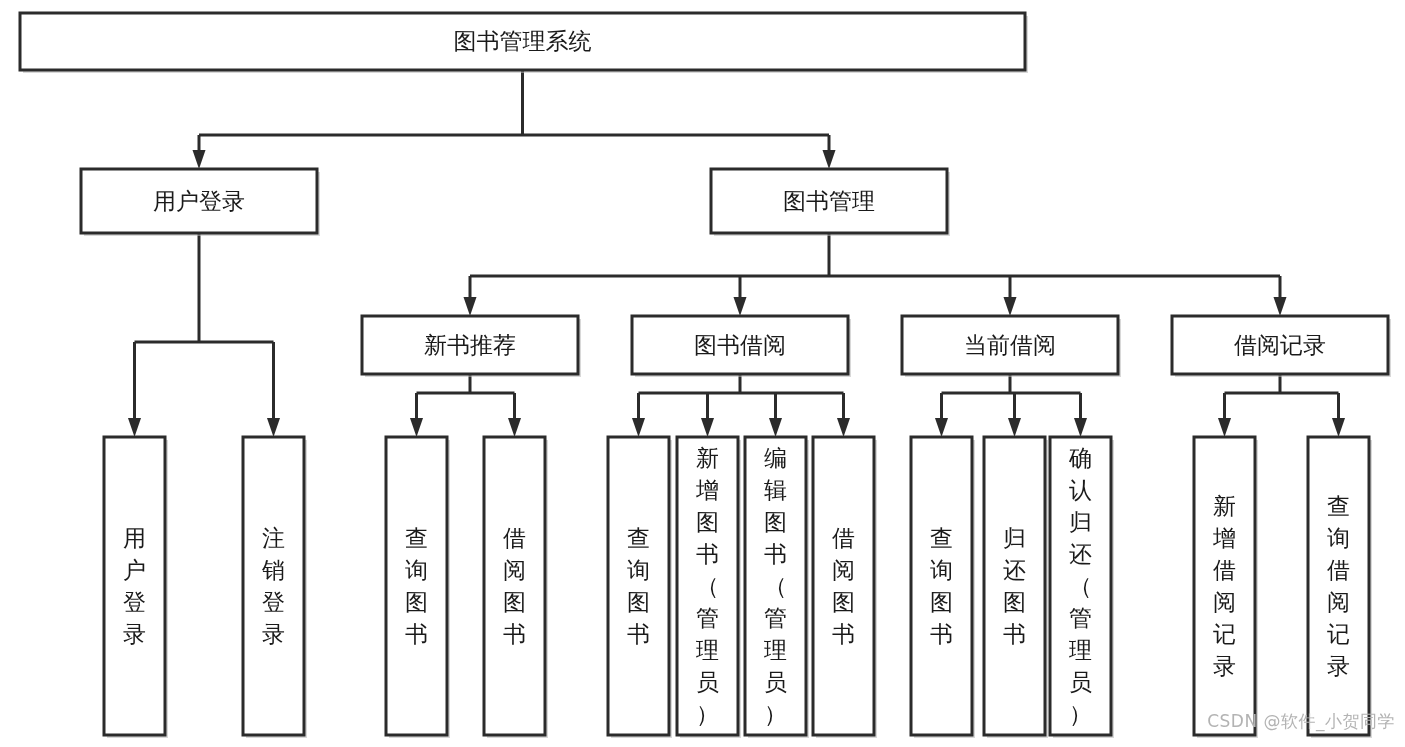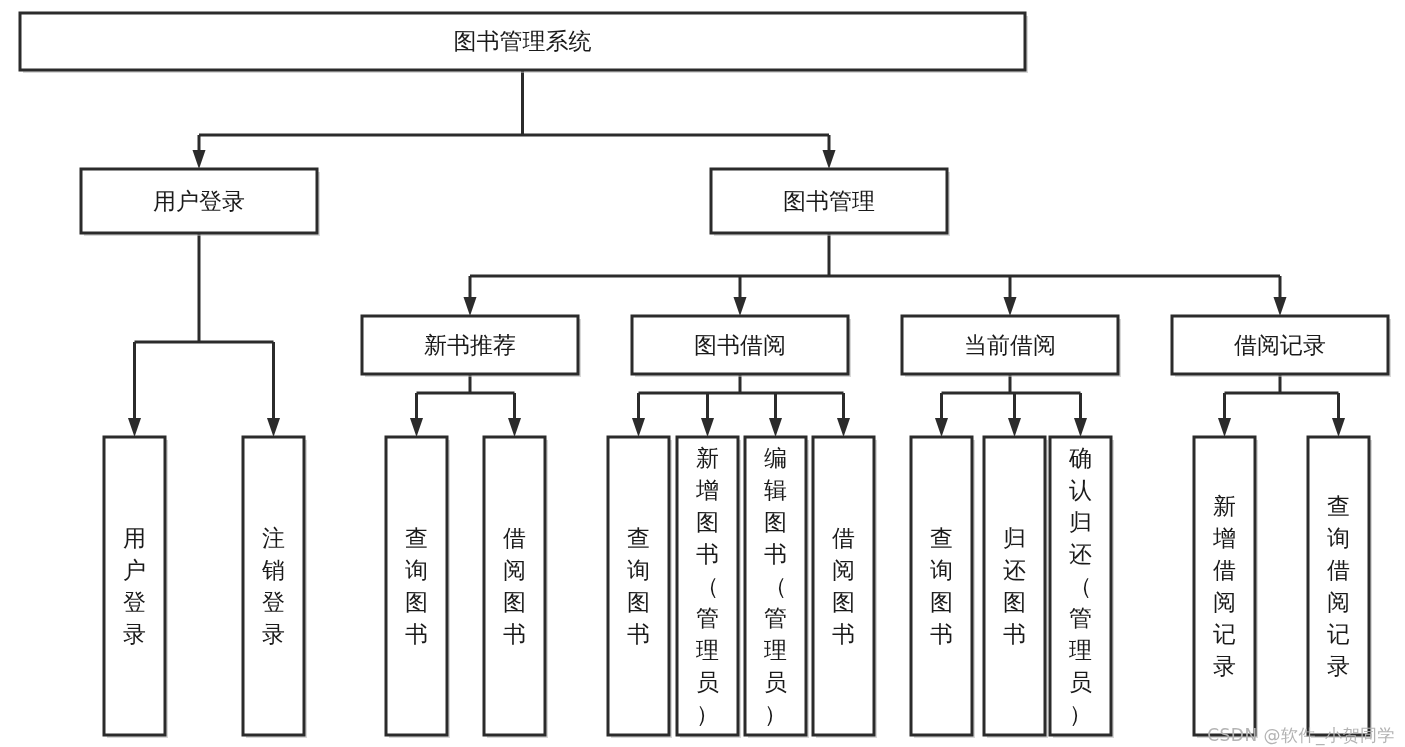--- a/index.html
+++ b/index.html
@@ -48,21 +48,21 @@
   }
   .node-label-vertical {
     fill: #1a1a1a;
     font-family: "DejaVu Sans", "Liberation Sans", sans-serif;
     font-size: 23px;
     text-anchor: middle;
   }
   .watermark {
     position: absolute;
     right: 10px;
-    bottom: 0;
+    bottom: 14px;
     color: #b3b3b3;
     font-size: 17px;
     font-family: "DejaVu Sans", "Liberation Sans", sans-serif;
     letter-spacing: 0.5px;
     white-space: nowrap;
     user-select: none;
   }
 </style>
 </head>
 <body>

